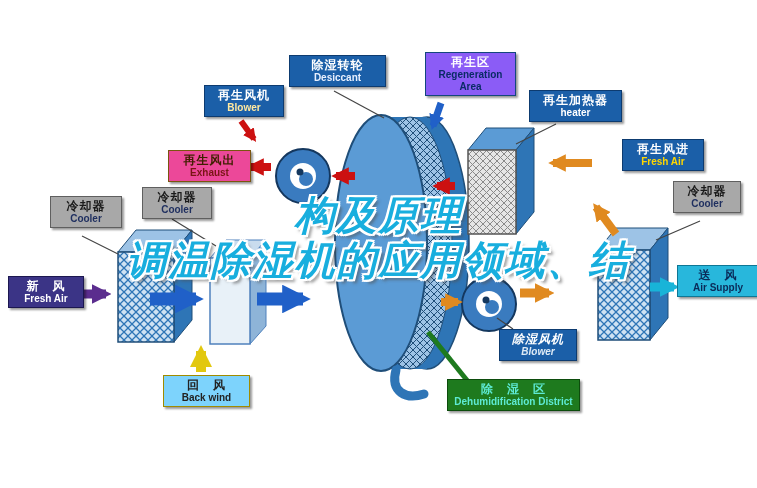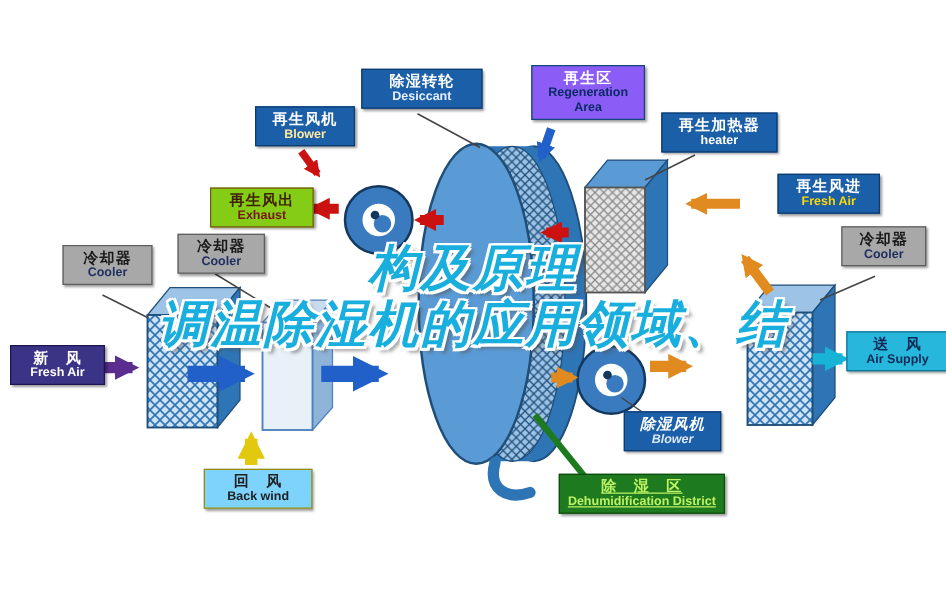--- a/index.html
+++ b/index.html
@@ -12,28 +12,28 @@
     position:absolute;z-index:3;text-align:center;font-weight:bold;
     padding:2px 3px;line-height:1.2;border:1px solid rgba(0,0,0,.45);
     box-shadow:1.5px 1.5px 2px rgba(0,0,0,.4);
   }
   .label .zh{display:block;font-size:12px;letter-spacing:1px;}
   .label .en{display:block;font-size:10px;letter-spacing:0;}
   
   .th-blue{background:#1b5fa8;color:#fff;border-color:#0d3b70;}
   .th-blue2{background:#8b5cf6;color:#fff;border-color:#14467e;}
   .th-blue2 .en{color:#0a2b66;}
-  .th-tan{background:#84cc16;color:#402000;border-color:#7a5510;}
+  .th-tan{background:#ec4899;color:#402000;border-color:#7a5510;}
   .th-tan .en{color:#7a1515;text-align:center;}
   .th-gray{background:#a8a8a8;color:#1a1a1a;border-color:#5f5f5f;}
   .th-gray .en{color:#203060;}
   .th-purple{background:#3b3486;color:#fff;border-color:#1c1750;}
   .th-cyan{background:#28b7dc;color:#0a2a58;border-color:#0e7795;}
   .th-yellow{background:#7dd3fc;color:#222;border-color:#a08b00;}
-  .th-green{background:#1e7a1e;color:#bef264;border-color:#0c4c0c;text-decoration:underline;}
+  .th-green{background:#1e7a1e;color:#5eead4;border-color:#0c4c0c;}
   
   .lab-desiccant .en{color:#e8f0ff;}
   .lab-regen-blower .en{color:#ffe9a0;}
   .lab-regen-fresh-air .en{color:#ffd700;}
   .lab-dehumid-blower .en{color:#dce9f5;}
   
   .lab-desiccant{left:289px;top:55px;width:89px;}
   .lab-regeneration-area{left:425px;top:52px;width:83px;}
   .lab-regen-blower{left:204px;top:85px;width:72px;}
   .lab-regen-heater{left:529px;top:90px;width:85px;}

